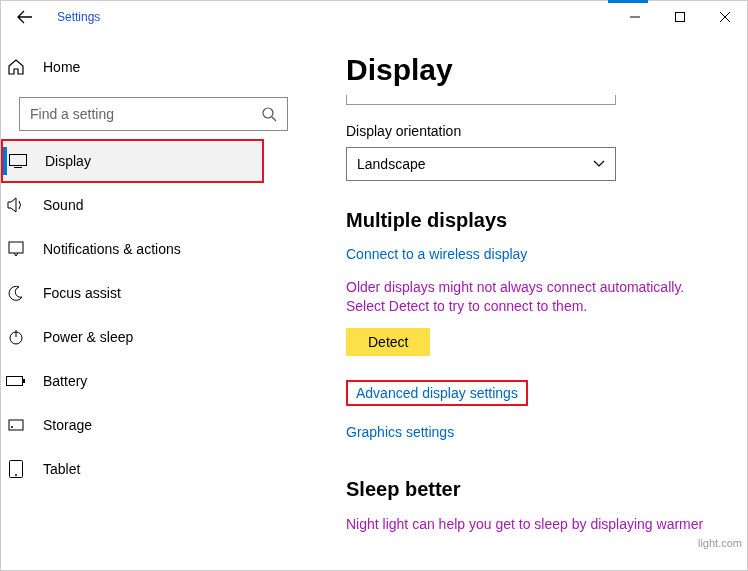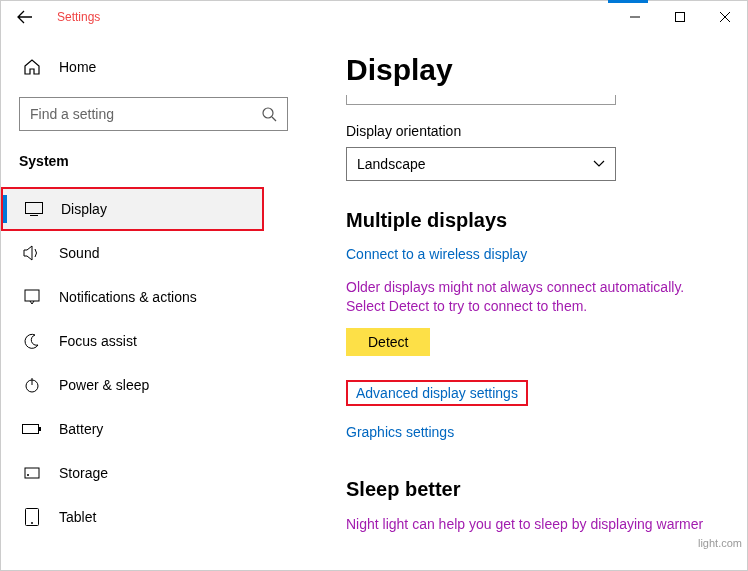--- a/index.html
+++ b/index.html
@@ -26,21 +26,21 @@
       padding-left: 8px;
     }
     .titlebar .back {
       width: 32px; height: 32px;
       display: flex; align-items: center; justify-content: center;
       cursor: default;
     }
     .titlebar .title {
       margin-left: 16px;
       font-size: 12px;
-      color: #ef4444;
+      color: #1d4ed8;
     }
     .titlebar .spacer { flex: 1; }
     .win-ctrls { display: flex; }
     .win-ctrl {
       width: 45px; height: 30px;
       display: flex; align-items: center; justify-content: center;
       font-family: "Segoe MDL2 Assets", sans-serif;
       font-size: 10px;
     }
     .accent-top {
@@ -54,21 +54,21 @@
     }
     .sidebar {
       width: 315px;
       padding: 12px 0 0 0;
       overflow-y: auto;
     }
     .home-row, .nav-item {
       display: flex;
       align-items: center;
       height: 44px;
-      padding-left: 20px;
+      padding-left: 4px;
     }
     .home-row .icon, .nav-item .icon {
       width: 22px;
       display: flex; align-items: center; justify-content: center;
     }
     .home-row .label, .nav-item .label {
       margin-left: 16px;
       font-size: 14px;
     }
     .search-box {
@@ -228,21 +228,20 @@
       <div class="search-box">
         <input type="text" placeholder="Find a setting" style="">
         <span class="sicon">
           <svg width="16" height="16" viewBox="0 0 16 16">
               <circle cx="7" cy="7" r="5" stroke="#555" fill="none" stroke-width="1.2"></circle>
               <line x1="11" y1="11" x2="15" y2="15" stroke="#555" stroke-width="1.2"></line>
             </svg>
         </span>
       </div>
 
-      <div class="cat-header">System</div>
 
       <div class="nav-list">
         <div class="nav-item active highlight-red" style="margin-right:52px">
           <span class="icon">
             <svg width="18" height="14" viewBox="0 0 18 14">
                 <rect x="0.5" y="0.5" width="17" height="11" stroke="#000" fill="none"></rect>
                 <line x1="5" y1="13.5" x2="13" y2="13.5" stroke="#000"></line>
               </svg>
           </span>
           <span class="label">Display</span>

